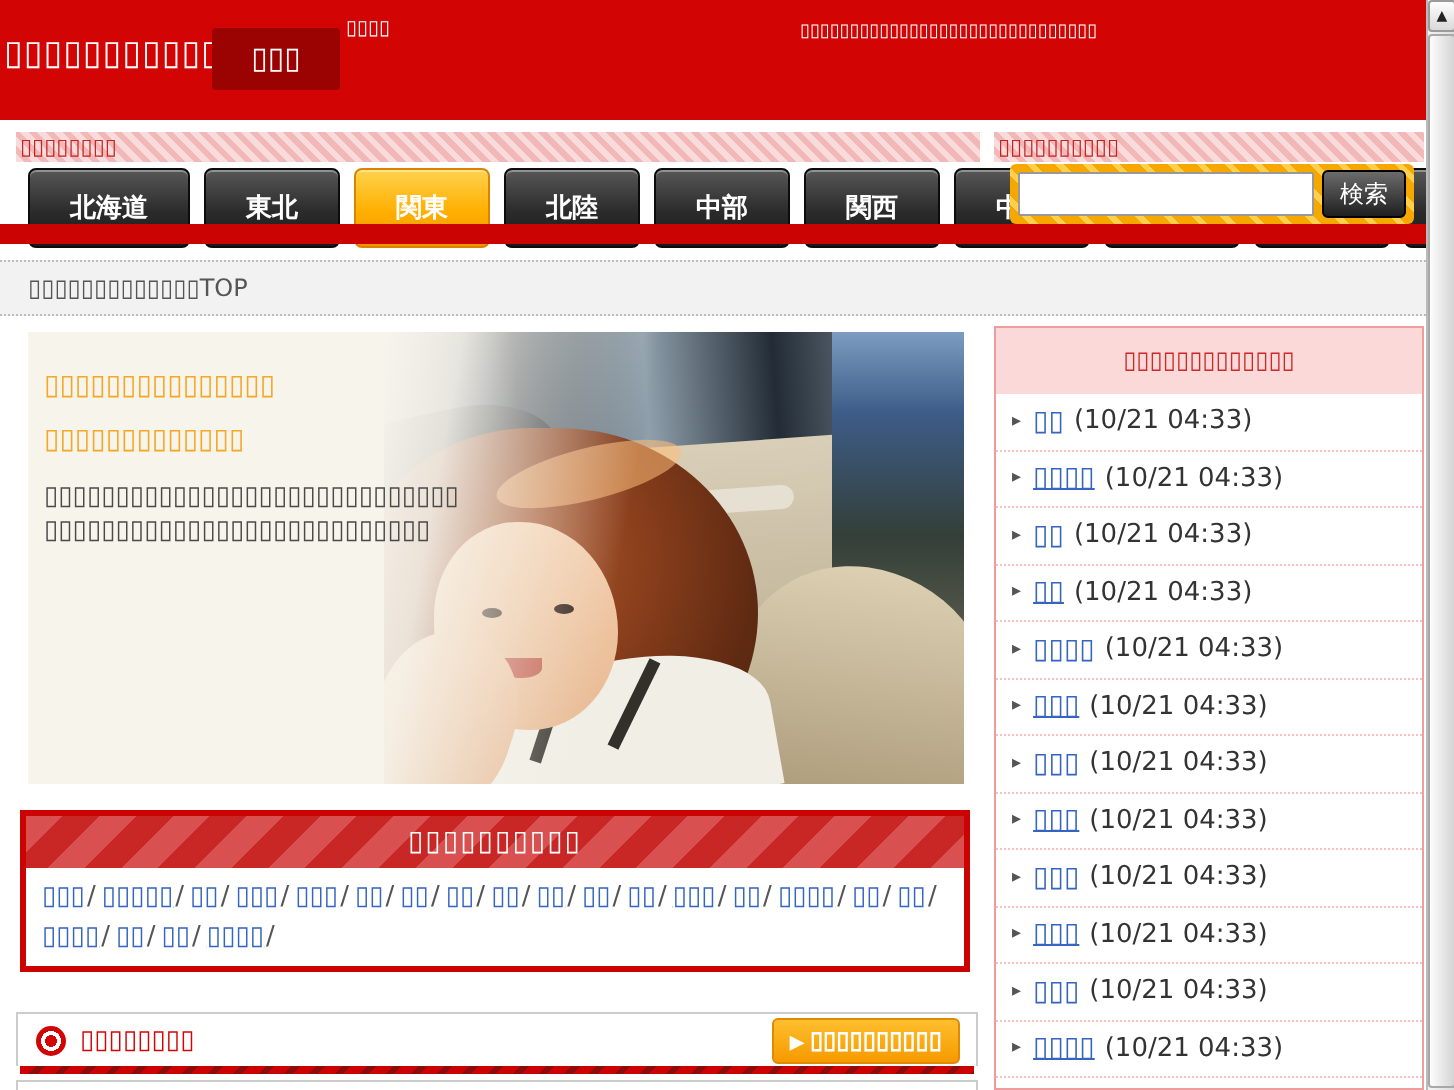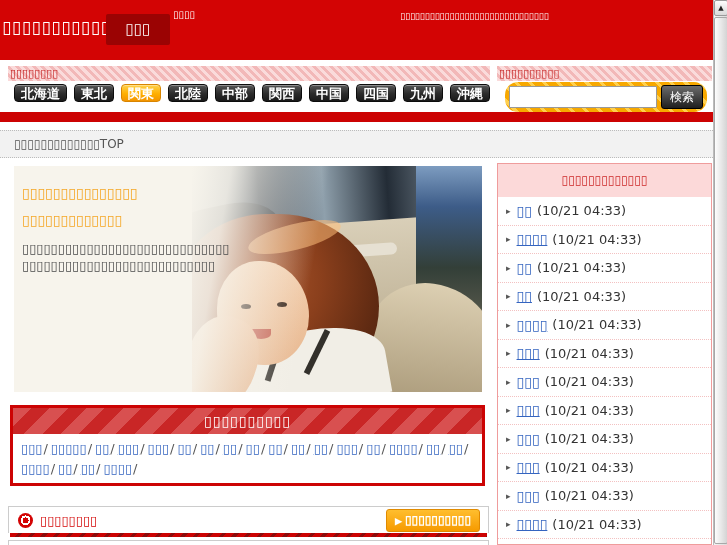--- a/index.html
+++ b/index.html
@@ -18,25 +18,25 @@
   .edition-badge { position:absolute; left:106px; top:14px; width:64px; height:31px; background:#9b0303; border-radius:2px; color:#fff; font-size:15px; text-align:center; line-height:31px; cursor:pointer; }
   .edition-small { position:absolute; left:173px; top:9px; color:#fff; font-size:10px; }
   .tagline { position:absolute; left:400px; top:11px; color:#fff; font-size:9px; white-space:nowrap; }
 
   
   .stripe-pink { background:repeating-linear-gradient(45deg,#fadbdb 0 3px,#f2b8b8 3px 6px); }
   .area-bar { left:8px; top:66px; width:482px; height:15px; }
   .bar-label { position:absolute; left:2px; top:1px; font-size:11px; color:#c52222; white-space:nowrap; }
   .search-bar { left:497px; top:66px; width:215px; height:15px; }
   .regions { left:14px; top:84px; height:26px; display:flex; gap:7px; }
-  .region-btn { height:18px; padding:0 6px; background:linear-gradient(#575757,#2b2b2b 55%,#191919); border:1px solid #0c0c0c; border-radius:4px; box-shadow:inset 0 1px 0 rgba(255,255,255,.35); color:#fff; font-size:13px; font-weight:bold; cursor:pointer; white-space:nowrap; }
+  .region-btn { height:40px; padding:0 20px; background:linear-gradient(#575757,#2b2b2b 55%,#191919); border:1px solid #0c0c0c; border-radius:4px; box-shadow:inset 0 1px 0 rgba(255,255,255,.35); color:#fff; font-size:13px; font-weight:bold; cursor:pointer; white-space:nowrap; }
   .region-btn.active { background:linear-gradient(#ffd24d,#ffaf00 55%,#f29400); border-color:#d88400; }
 
   
-  .search-box { left:505px; top:82px; width:202px; height:30px; background:repeating-linear-gradient(45deg,#f7a800 0 7px,#ffcf4d 7px 10px); border-radius:13px; display:flex; align-items:center; padding:0 4px; gap:4px; }
+  .search-box { left:505px; top:82px; width:202px; height:30px; background:repeating-linear-gradient(45deg,#f7a800 0 7px,#ffcf4d 7px 10px); border-radius:3px; display:flex; align-items:center; padding:0 4px; gap:4px; }
   .search-input { width:148px; height:22px; border:1px solid #999; border-radius:1px; font-size:12px; padding:0 4px; }
   .search-btn { width:42px; height:24px; background:linear-gradient(#6b6b6b,#1f1f1f); border:1px solid #000; border-radius:3px; color:#fff; font-size:12px; cursor:pointer; }
 
   .redbar { left:0; top:112px; width:713px; height:10px; background:#cc0303; }
 
   
   .breadcrumb { left:0; top:130px; width:713px; height:28px; background:#f2f2f2; border-top:1px dotted #bbb; border-bottom:1px dotted #bbb; font-size:12px; color:#555; line-height:26px; padding-left:14px; }
 
   
   .hero { left:14px; top:166px; width:468px; height:226px; background:#f7f4ec; overflow:hidden; }

